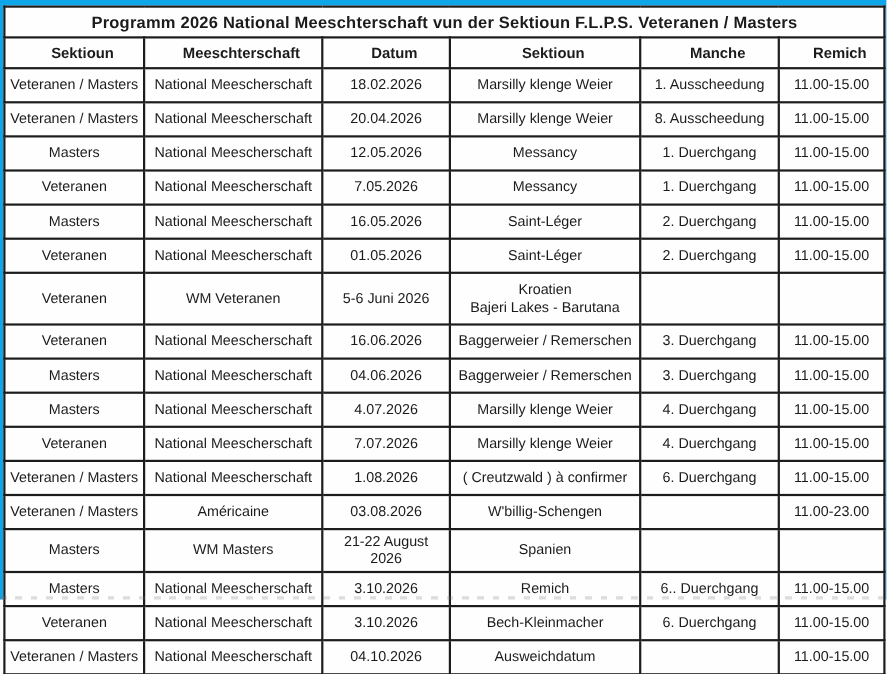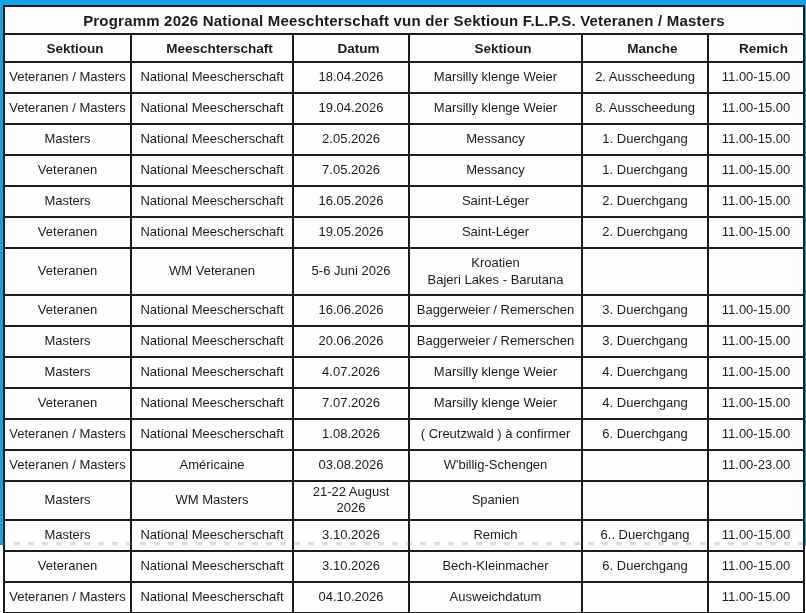--- a/index.html
+++ b/index.html
@@ -84,37 +84,37 @@
         <th>Datum</th>
         <th>Sektioun</th>
         <th>Manche</th>
         <th>Remich</th>
       </tr>
     </thead>
     <tbody id="table-body">
         <tr>
           <td>Veteranen / Masters</td>
           <td>National Meescherschaft</td>
-          <td>18.04.2026</td>
-          <td>Marsilly klenge Weier</td>
-          <td>2. Ausscheedung</td>
-          <td>11.00-15.00</td>
-        </tr>
-        <tr>
-          <td>Veteranen / Masters</td>
-          <td>National Meescherschaft</td>
-          <td>19.04.2026</td>
+          <td>18.02.2026</td>
+          <td>Marsilly klenge Weier</td>
+          <td>1. Ausscheedung</td>
+          <td>11.00-15.00</td>
+        </tr>
+        <tr>
+          <td>Veteranen / Masters</td>
+          <td>National Meescherschaft</td>
+          <td>20.04.2026</td>
           <td>Marsilly klenge Weier</td>
           <td>8. Ausscheedung</td>
           <td>11.00-15.00</td>
         </tr>
         <tr>
           <td>Masters</td>
           <td>National Meescherschaft</td>
-          <td>2.05.2026</td>
+          <td>12.05.2026</td>
           <td>Messancy</td>
           <td>1. Duerchgang</td>
           <td>11.00-15.00</td>
         </tr>
         <tr>
           <td>Veteranen</td>
           <td>National Meescherschaft</td>
           <td>7.05.2026</td>
           <td>Messancy</td>
           <td>1. Duerchgang</td>
@@ -124,21 +124,21 @@
           <td>Masters</td>
           <td>National Meescherschaft</td>
           <td>16.05.2026</td>
           <td>Saint-Léger</td>
           <td>2. Duerchgang</td>
           <td>11.00-15.00</td>
         </tr>
         <tr>
           <td>Veteranen</td>
           <td>National Meescherschaft</td>
-          <td>19.05.2026</td>
+          <td>01.05.2026</td>
           <td>Saint-Léger</td>
           <td>2. Duerchgang</td>
           <td>11.00-15.00</td>
         </tr>
         <tr class="tall">
           <td>Veteranen</td>
           <td>WM Veteranen</td>
           <td>5-6 Juni 2026</td>
           <td>Kroatien
 Bajeri Lakes - Barutana</td>
@@ -149,21 +149,21 @@
           <td>Veteranen</td>
           <td>National Meescherschaft</td>
           <td>16.06.2026</td>
           <td>Baggerweier / Remerschen</td>
           <td>3. Duerchgang</td>
           <td>11.00-15.00</td>
         </tr>
         <tr>
           <td>Masters</td>
           <td>National Meescherschaft</td>
-          <td>20.06.2026</td>
+          <td>04.06.2026</td>
           <td>Baggerweier / Remerschen</td>
           <td>3. Duerchgang</td>
           <td>11.00-15.00</td>
         </tr>
         <tr>
           <td>Masters</td>
           <td>National Meescherschaft</td>
           <td>4.07.2026</td>
           <td>Marsilly klenge Weier</td>
           <td>4. Duerchgang</td>

